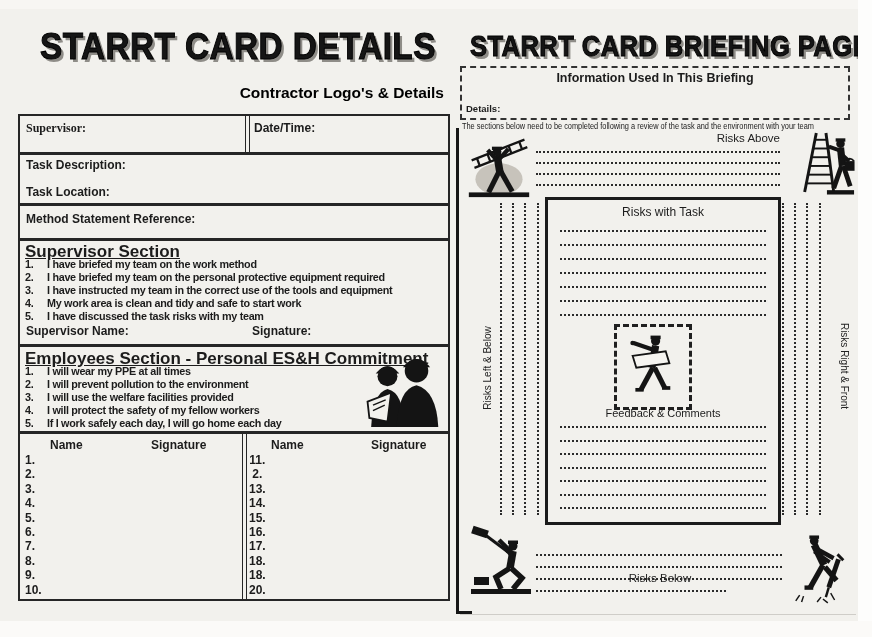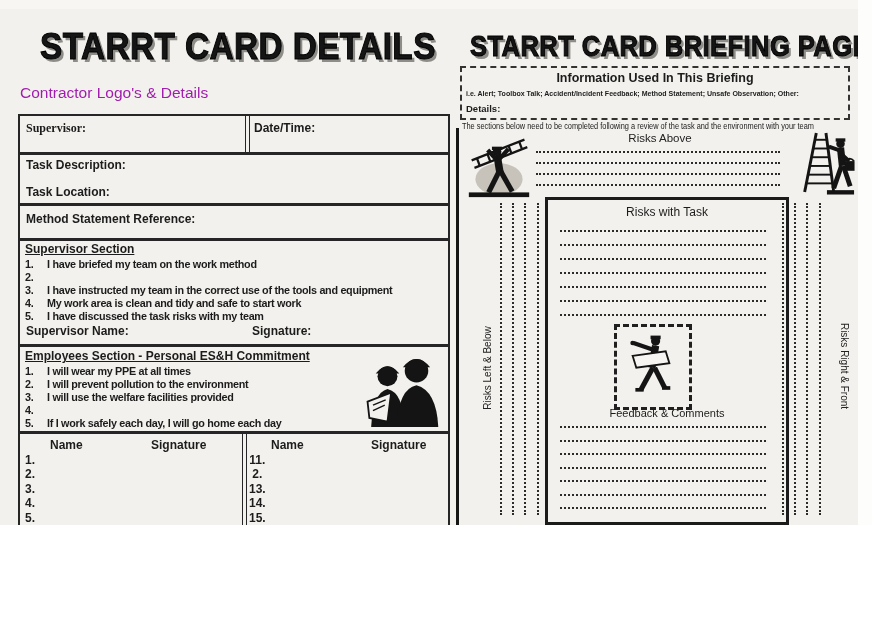--- a/index.html
+++ b/index.html
@@ -1,25 +1,25 @@
 <!DOCTYPE html>
 <html><head>
 <meta charset="utf-8">
 <style>
   html,body{margin:0;padding:0;background:#ffffff;}
-  #canvas{position:relative;width:872px;height:525px;background:#f2f1ed;overflow:hidden;
+  #canvas{position:relative;width:872px;height:637px;background:#f2f1ed;overflow:hidden;
           font-family:"Liberation Sans",sans-serif;color:#1c1c1c;}
   .abs{position:absolute;}
   .bx{position:absolute;border:2px solid #262626;}
   .lab{position:absolute;font-weight:bold;font-size:12px;white-space:nowrap;}
   .bigtitle{position:absolute;font-weight:900;color:#151515;white-space:nowrap;
             transform-origin:left center;-webkit-text-stroke:1px #000;
             text-shadow:3px 3px 0 #8f8d88;letter-spacing:0.5px;}
-  .sub{position:absolute;text-align:left;font-weight:normal;color:#a21caf;}
-  .sech{position:absolute;font-weight:bold;text-decoration:underline;font-size:12px;white-space:nowrap;}
+  .sub{position:absolute;text-align:right;font-weight:bold;color:#000000;}
+  .sech{position:absolute;font-weight:bold;text-decoration:underline;font-size:17px;white-space:nowrap;}
   .chklist{position:absolute;}
   .num-item{display:flex;font-weight:bold;font-size:10.8px;letter-spacing:-0.3px;line-height:13px;}
   .num-item .n{width:22px;flex:none;}
   .sig-row{font-weight:bold;font-size:12px;height:14.4px;line-height:14.4px;}
   .dl{position:absolute;border-top:2px dotted #2b2b2b;height:0;}
   .vdl{position:absolute;border-left:2px dotted #2b2b2b;width:0;}
   .ctr-label{position:absolute;text-align:center;font-size:11.5px;color:#222;}
   .vlabel{position:absolute;font-size:10px;white-space:nowrap;color:#222;}
   .infoline{display:inline-block;transform-origin:left center;white-space:nowrap;}
   svg .st{stroke:#141414;fill:none;}
@@ -52,20 +52,21 @@
 
   <div class="bx" style="left:18px;top:239px;width:428px;height:103px;">
     <span class="sech" style="left:5px;top:1px;">Supervisor Section</span>
     <div class="chklist" style="left:5px;top:17px;width:418px;">
         <div class="num-item">
           <div class="n">1.</div>
           <div class="t">I have briefed my team on the work method</div>
         </div>
         <div class="num-item">
           <div class="n">2.</div>
+          <div class="t">I have briefed my team on the personal protective equipment required</div>
         </div>
         <div class="num-item">
           <div class="n">3.</div>
           <div class="t">I have instructed my team in the correct use of the tools and equipment</div>
         </div>
         <div class="num-item">
           <div class="n">4.</div>
           <div class="t">My work area is clean and tidy and safe to start work</div>
         </div>
         <div class="num-item">
@@ -87,20 +88,21 @@
         <div class="num-item">
           <div class="n">2.</div>
           <div class="t">I will prevent pollution to the environment</div>
         </div>
         <div class="num-item">
           <div class="n">3.</div>
           <div class="t">I will use the welfare facilities provided</div>
         </div>
         <div class="num-item">
           <div class="n">4.</div>
+          <div class="t">I will protect the safety of my fellow workers</div>
         </div>
         <div class="num-item">
           <div class="n">5.</div>
           <div class="t">If I work safely each day, I will go home each day</div>
         </div>
       </div>
     <svg class="abs" style="left:332px;top:2px;" width="100" height="78" viewBox="0 0 100 86">
       <circle cx="34" cy="30" r="11" fill="#141414"></circle>
       <path d="M21 27 Q34 11 47 27 Z" fill="#141414"></path>
       <path d="M16 86 Q18 48 34 44 Q52 48 52 86 Z" fill="#141414"></path>
@@ -142,35 +144,32 @@
         <div class="sig-row">18.</div>
         <div class="sig-row">18.</div>
         <div class="sig-row">20.</div>
       </div>
   </div>
 
   <div class="bigtitle" style="left:470px;top:30px;font-size:29px;transform:scaleX(0.88);">STARRT CARD BRIEFING PAGE</div>
 
   <div class="abs" style="left:460px;top:66px;width:386px;height:50px;border:2px dashed #333;">
     <div class="abs" style="left:0;top:3px;width:100%;text-align:center;font-weight:bold;font-size:12.5px;">Information Used In This Briefing</div>
-    <div class="abs" style="left:4px;top:21px;font-weight:bold;font-size:8px;">
-      <span class="infoline" style="transform:scaleX(0.88);">i.e. Alert; Toolbox Talk; Accident/Incident Feedback; Method Statement; Unsafe Observation; Other:</span>
-    </div>
     <div class="abs" style="left:4px;top:35px;font-weight:bold;font-size:9.5px;">Details:</div>
   </div>
 
   <div class="abs" style="left:462px;top:121px;font-size:9px;color:#222;">
     <span class="infoline" style="transform:scaleX(0.82);">The sections below need to be completed following a review of the task and the environment with your team</span>
   </div>
 
   <div class="abs" style="left:456px;top:128px;width:3px;height:486px;background:#161616;"></div>
   <div class="abs" style="left:456px;top:611px;width:16px;height:3px;background:#161616;"></div>
   <div class="abs" style="left:460px;top:614px;width:396px;height:1px;background:#cfcdc8;"></div>
 
-  <div class="ctr-label" style="left:540px;top:132px;width:240px;">Risks Above</div>
+  <div class="ctr-label" style="left:540px;top:132px;width:240px;text-align:right;">Risks Above</div>
   <div class="abs" style="left:536px;top:151px;width:244px;height:44px;">
       <div class="dl" style="top: 0px; left: 0px; width: 244px;"></div>
       <div class="dl" style="top: 11px; left: 0px; width: 244px;"></div>
       <div class="dl" style="top: 22px; left: 0px; width: 244px;"></div>
       <div class="dl" style="top: 33px; left: 0px; width: 244px;"></div>
     </div>
 
   <svg class="abs" style="left:466px;top:131px;" width="66" height="70" viewBox="0 0 70 72">
     <ellipse cx="35" cy="50" rx="25" ry="17" fill="#9b958a" opacity="0.5"></ellipse>
     <rect x="3" y="64" width="64" height="5" fill="#141414"></rect>
@@ -229,21 +228,21 @@
     </div>
   <div class="abs" style="left:782px;top:203px;width:40px;height:312px;">
       <div class="vdl" style="left: 0px; top: 0px; height: 312px;"></div>
       <div class="vdl" style="left: 12px; top: 0px; height: 312px;"></div>
       <div class="vdl" style="left: 24px; top: 0px; height: 312px;"></div>
       <div class="vdl" style="left: 37px; top: 0px; height: 312px;"></div>
     </div>
   <div class="vlabel" style="left:487px;top:368px;transform:translate(-50%,-50%) rotate(-90deg);">Risks Left &amp; Below</div>
   <div class="vlabel" style="left:844px;top:366px;transform:translate(-50%,-50%) rotate(90deg);">Risks Right &amp; Front</div>
 
-  <div class="abs" style="left:545px;top:197px;width:230px;height:322px;border:3px solid #1b1b1b;padding-left:8px;">
+  <div class="abs" style="left:545px;top:197px;width:230px;height:322px;border:3px solid #1b1b1b;">
     <div class="abs" style="left:0;top:5px;width:100%;text-align:center;font-size:12px;">Risks with Task</div>
     <div class="abs" style="left:12px;top:30px;width:206px;height:90px;">
         <div class="dl" style="top: 0px; left: 0px; width: 206px;"></div>
         <div class="dl" style="top: 14px; left: 0px; width: 206px;"></div>
         <div class="dl" style="top: 28px; left: 0px; width: 206px;"></div>
         <div class="dl" style="top: 42px; left: 0px; width: 206px;"></div>
         <div class="dl" style="top: 56px; left: 0px; width: 206px;"></div>
         <div class="dl" style="top: 70px; left: 0px; width: 206px;"></div>
         <div class="dl" style="top: 84px; left: 0px; width: 206px;"></div>
       </div>

